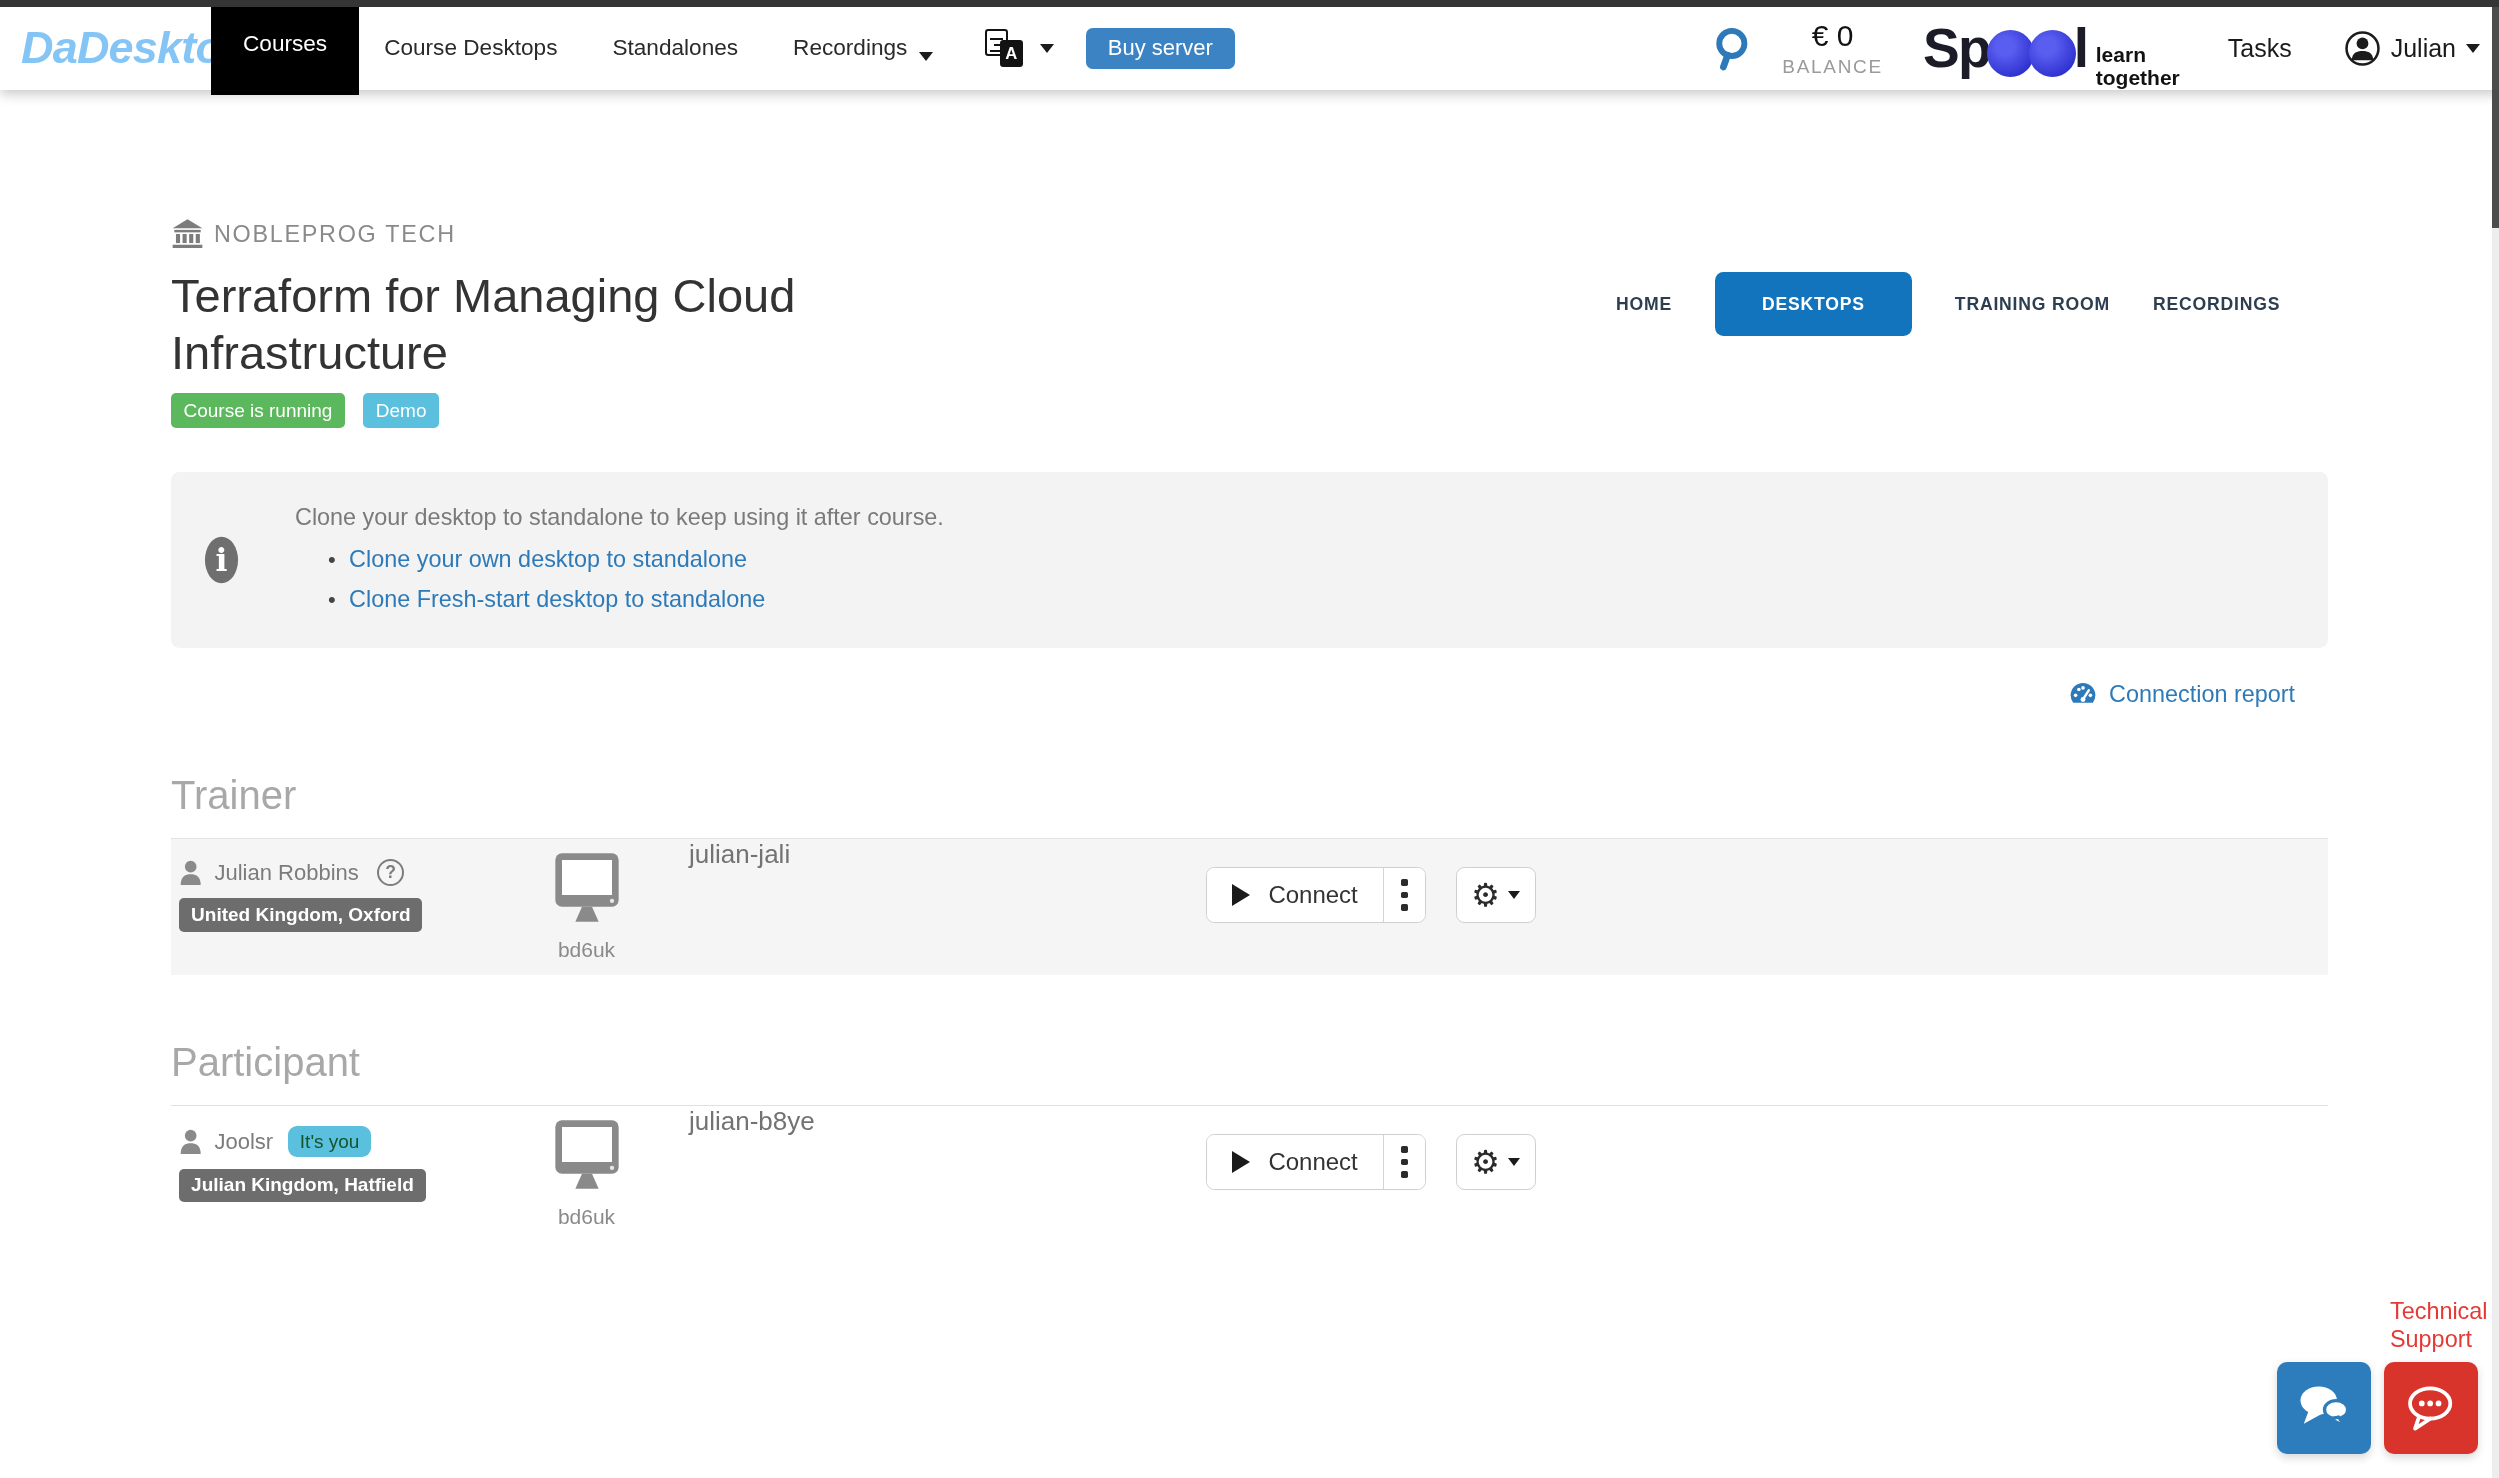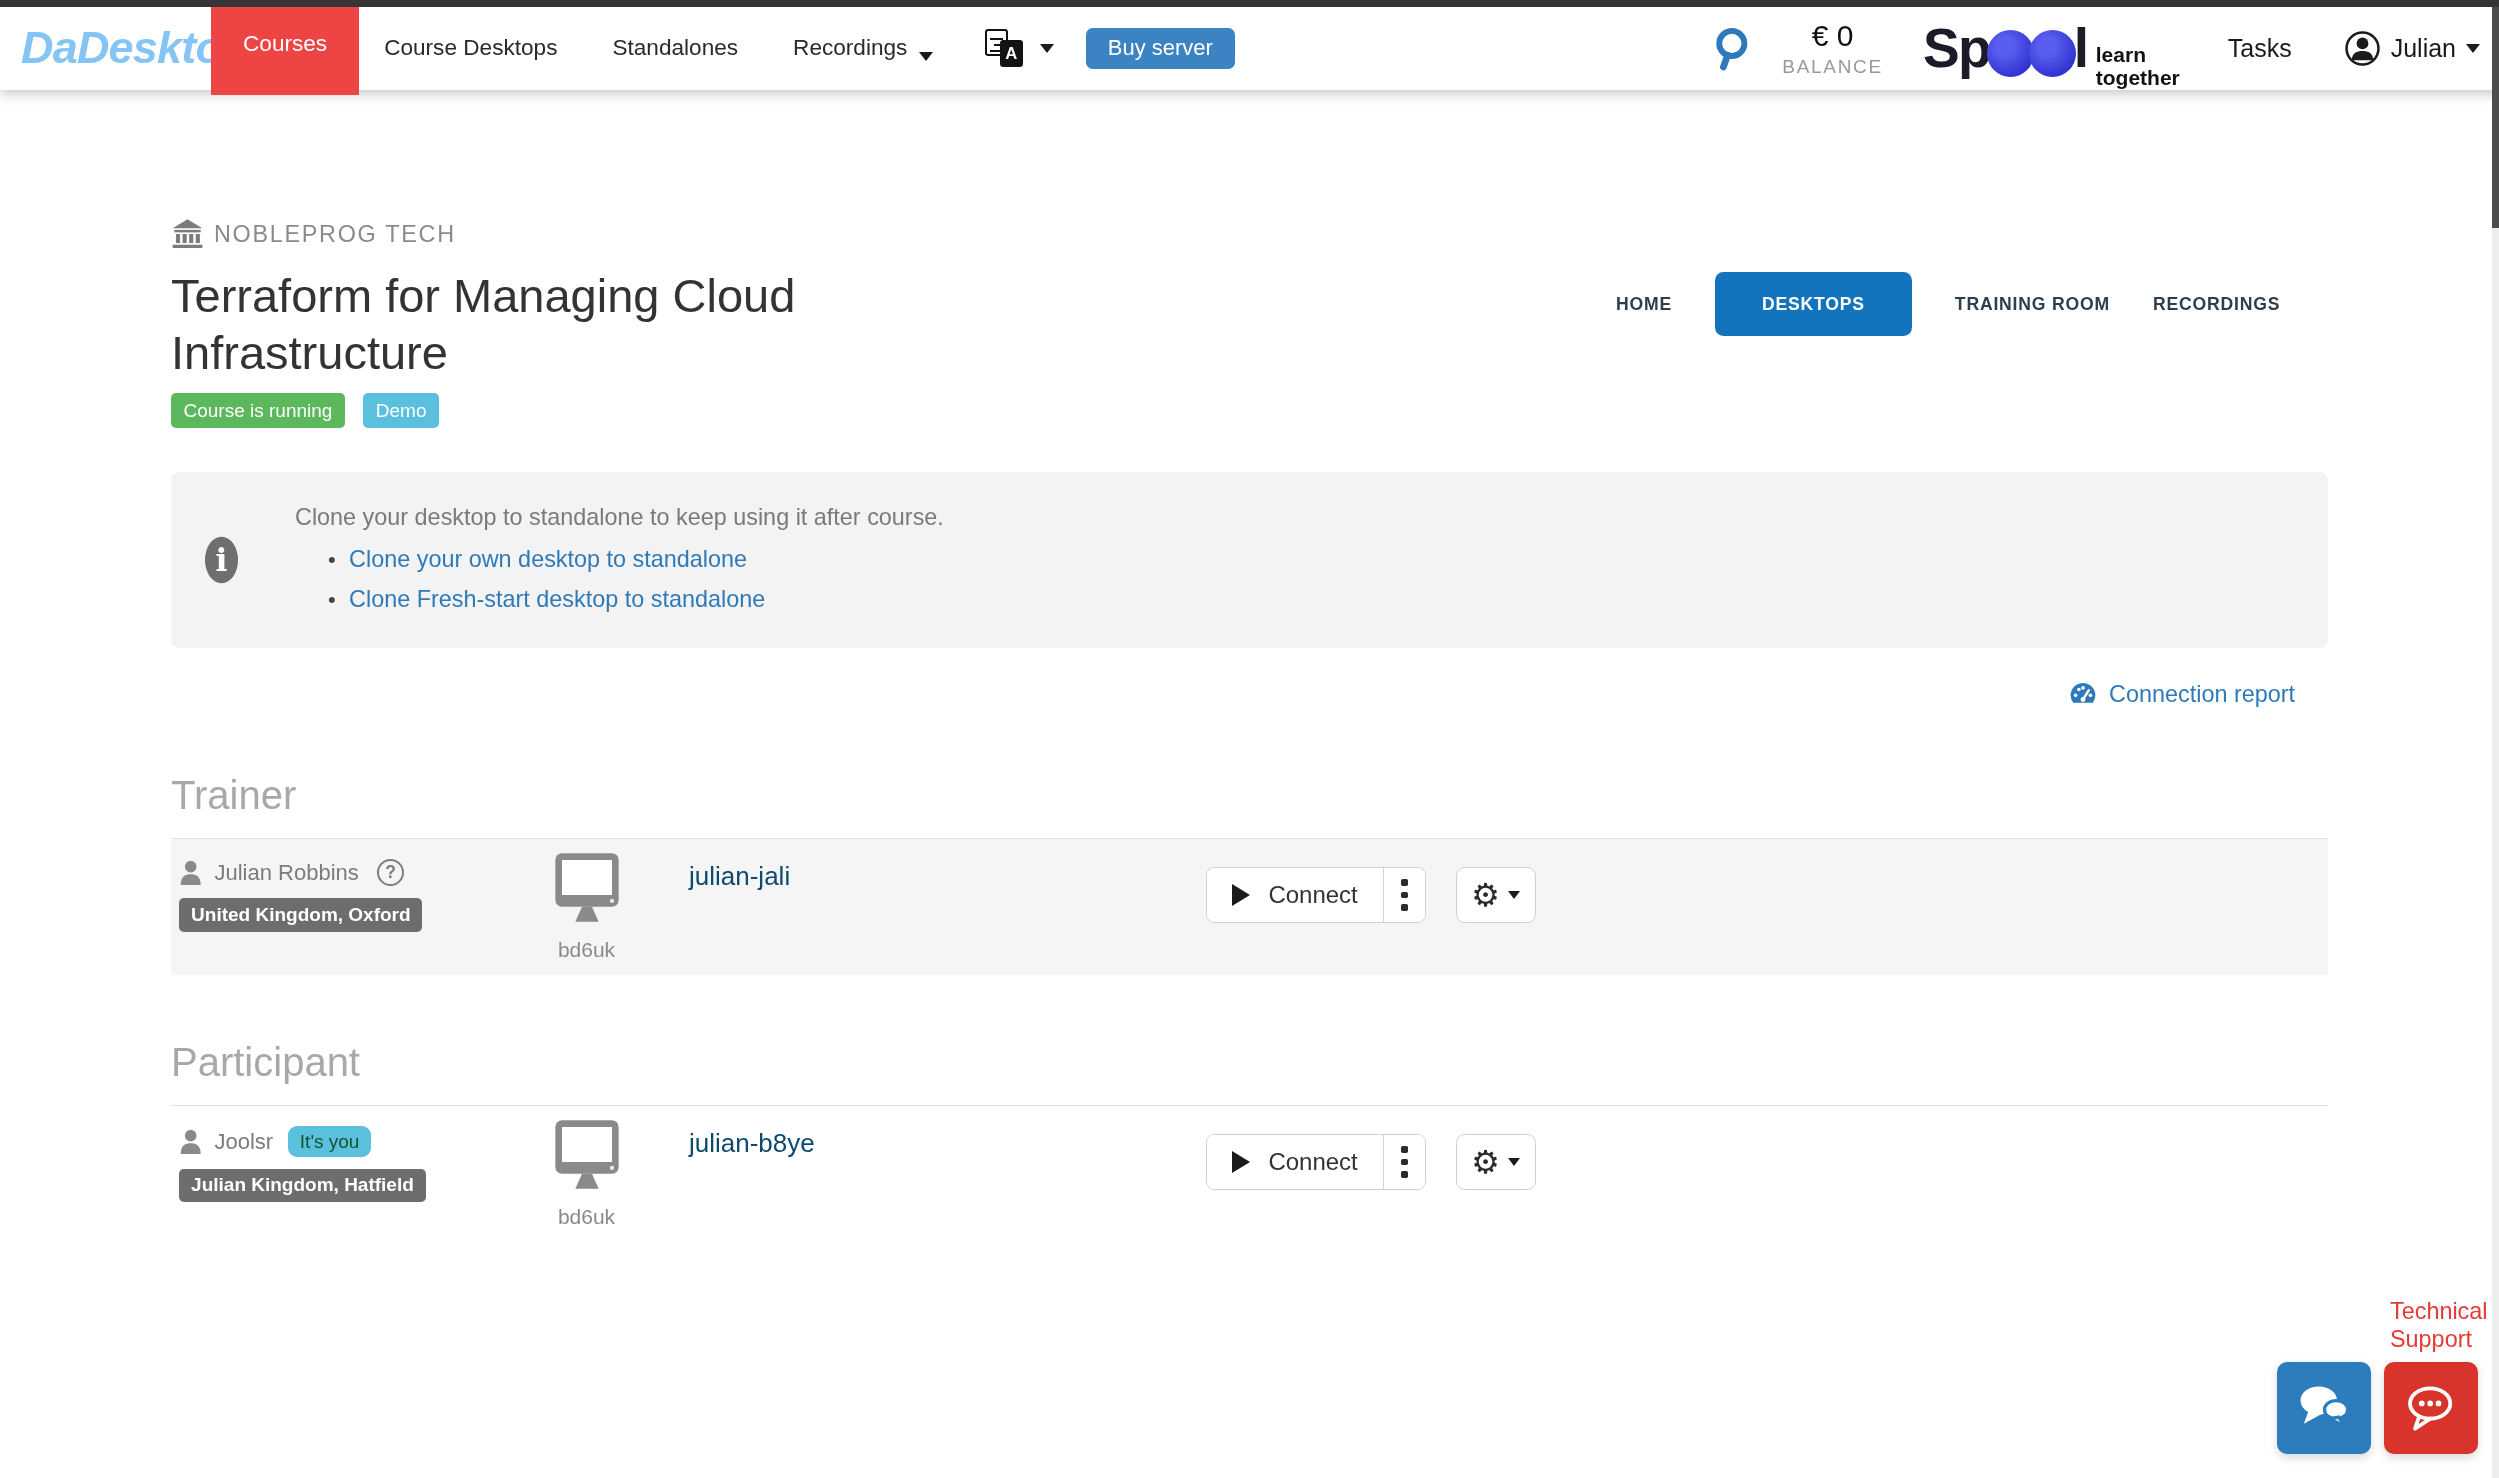--- a/index.html
+++ b/index.html
@@ -8,21 +8,21 @@
   .top-strip { position:absolute; left:0; top:0; width:2500px; height:6.7px; background:#353535; z-index:60; }
   .scrollbar { position:absolute; right:0; top:6.7px; width:6.7px; height:1472px; background:#ededed; z-index:70; }
   .scrollbar .thumb { position:absolute; top:0; left:0; width:6.7px; height:221px; background:#4c4c4c; }
 
   
   .navbar { position:absolute; left:0; top:6.7px; width:2500px; height:83px; background:#fff;
     box-shadow:0 4.2px 11.7px rgba(0,0,0,.22); display:flex; align-items:center; z-index:50; }
   .logo { margin-left:21px; width:180px; font-size:45px; font-weight:800; font-style:italic;
     color:#85c5f5; letter-spacing:-0.8px; }
   .nav-item { font-size:22.6px; color:#2a2a2a; cursor:pointer; white-space:nowrap; }
-  .nav-item.active { height:93px; line-height:83px; background:#ef4444; color:#fff; padding:0 32px; margin-left:10px; }
+  .nav-item.active { height:93px; line-height:83px; background:#000000; color:#fff; padding:0 32px; margin-left:10px; }
   .nav-plain { margin-left:55px; display:flex; align-items:flex-end; gap:11.7px; }
   .caret-down { width:0; height:0; border-left:7.5px solid transparent; border-right:7.5px solid transparent;
     border-top:9.2px solid #1b1b1b; display:inline-block; }
   .lang-wrap { margin-left:52px; display:flex; align-items:center; gap:16.7px; cursor:pointer; }
   .lang-icon { position:relative; width:38px; height:38px; }
   .lang-back { position:absolute; left:0; top:0; width:23.4px; height:27px; background:#fff;
     border:2.5px solid #121212; border-radius:3.3px; }
   .lang-back i { position:absolute; left:3.3px; right:3.3px; height:2.5px; background:#121212; display:block; }
   .lang-front { position:absolute; right:0; bottom:0; width:23.4px; height:27px; background:#121212;
     border-radius:3.3px; color:#fff; font-size:16.7px; font-weight:700; text-align:center; line-height:27px; font-style:normal; }
@@ -74,21 +74,21 @@
   .user-col { width:313px; padding:20px 0 0 8.4px; }
   .user-line { display:flex; align-items:center; gap:11.7px; }
   .user-name { font-size:22px; color:#7c7c7c; white-space:nowrap; }
   .help-circle { width:27px; height:27px; border:2.5px solid #7d7d7d; border-radius:50%; color:#7d7d7d;
     font-size:17.6px; font-weight:700; text-align:center; line-height:22.6px; margin-left:6.7px; cursor:pointer; }
   .its-you { background:#5bc0de; color:#14532d; font-size:19px; padding:4.2px 11.7px; border-radius:9px; margin-left:3.3px; }
   .loc-badge { display:inline-block; margin-top:11.7px; background:#6d6d6d; color:#fff; font-weight:600;
     font-size:19px; padding:5.9px 11.7px; border-radius:5px; white-space:nowrap; }
   .desk-col { width:205px; padding-top:13.4px; text-align:center; }
   .server-label { margin-top:8.4px; font-size:21px; color:#8a8a8a; }
-  .deskname-col { flex:1; padding-top:22px; font-size:26px; color:#0c4a6e; }
+  .deskname-col { flex:1; font-size:26px; color:#737373; }
   .actions-col { position:absolute; left:1035px; top:27.6px; display:flex; align-items:center; }
   .btn-group { display:flex; border:1.7px solid #cfcfcf; border-radius:8.4px; background:#fff; height:56px; overflow:hidden; }
   .btn-connect { display:flex; align-items:center; gap:18.4px; padding:0 25px; background:#fff; border:none;
     font-size:24px; color:#333; cursor:pointer; font-family:inherit; }
   .play-tri { width:0; height:0; border-top:11px solid transparent; border-bottom:11px solid transparent;
     border-left:18.4px solid #1b1b1b; }
   .btn-kebab { width:42px; border:none; border-left:1.7px solid #d4d4d4; background:#fff; cursor:pointer;
     display:flex; flex-direction:column; align-items:center; justify-content:center; gap:5.9px; }
   .btn-kebab i { width:6.7px; height:6.7px; background:#2b2b2b; border-radius:1.7px; display:block; }
   .btn-gear { margin-left:30px; height:56px; width:80px; border:1.7px solid #cfcfcf; border-radius:8.4px;

